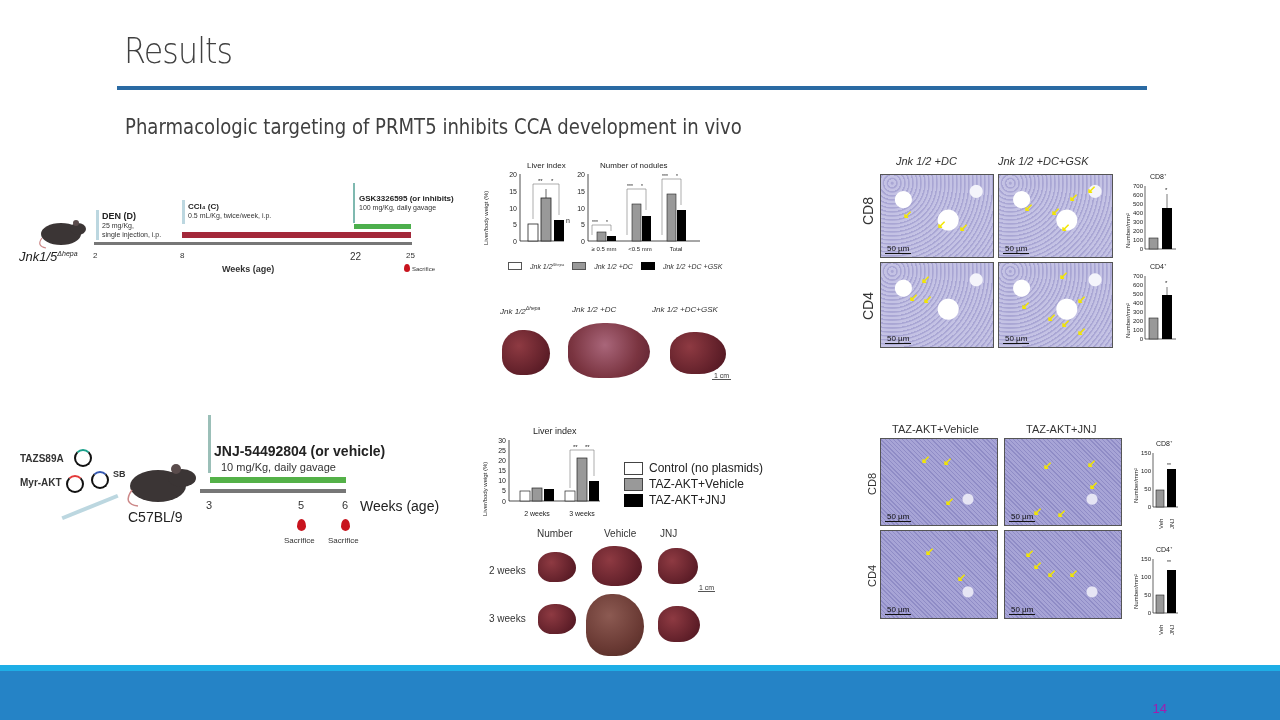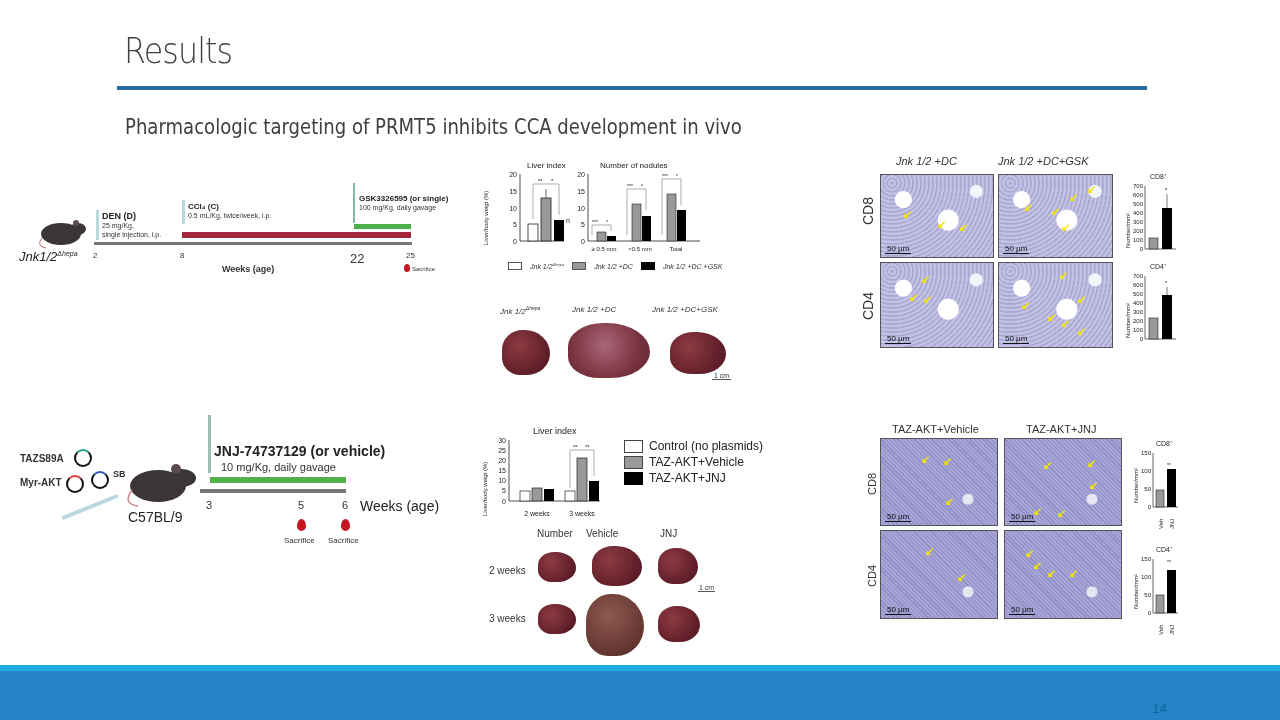--- a/index.html
+++ b/index.html
@@ -4,21 +4,21 @@
 <style>
   * { box-sizing: border-box; margin: 0; padding: 0; }
   html, body { width: 1280px; height: 720px; overflow: hidden; background: #ffffff; }
   body { position: relative; font-family: "Liberation Sans", sans-serif; color: #333; }
   .abs { position: absolute; }
   .slide-title { left: 124px; top: 30px; font-size: 36px; color: #404040; font-family: "DejaVu Sans", sans-serif; font-weight: 300; letter-spacing: -1px; transform: scaleX(0.88); transform-origin: left; }
   .title-rule { left: 117px; top: 86px; width: 1030px; height: 4px; background: #2a6aa3; }
   .subtitle { left: 125px; top: 115px; font-size: 21px; color: #404040; font-family: "DejaVu Sans", sans-serif; transform: scaleX(0.86); transform-origin: left; white-space: nowrap; }
   .footer-top { left: 0; top: 665px; width: 1280px; height: 6px; background: #1eaee6; }
   .footer { left: 0; top: 671px; width: 1280px; height: 49px; background: #2583c6; }
-  .page-num { right: 113px; top: 701px; color: #0369a1; font-size: 13px; }
+  .page-num { right: 113px; top: 701px; color: #a21caf; font-size: 13px; }
 
   
   svg text { font-family: "Liberation Sans", sans-serif; }
   .histo { position: absolute; border: 1.5px solid #555; overflow: hidden;
     background:
       radial-gradient(circle at 20% 30%, #fff 0 8px, transparent 9px),
       radial-gradient(circle at 60% 55%, #fff 0 10px, transparent 11px),
       radial-gradient(circle at 85% 20%, #f4f4fb 0 6px, transparent 7px),
       repeating-radial-gradient(circle at 10% 10%, #a9a6d4 0 1px, #c4c2e4 2px 4px),
       #c3c0e3; }
@@ -41,41 +41,41 @@
 
 <div class="abs" style="left:0;top:150px;width:460px;height:140px;">
 
   <svg class="abs" style="left:34px;top:68px" width="55" height="34">
     <ellipse cx="27" cy="16" rx="20" ry="11" fill="#3b3535"></ellipse>
     <ellipse cx="44" cy="11" rx="8" ry="6" fill="#3b3535"></ellipse>
     <circle cx="42" cy="5" r="3" fill="#5a4c4c"></circle>
     <path d="M8 20 Q2 28 12 30" stroke="#c88" stroke-width="1.2" fill="none"></path>
   </svg>
   <div class="abs" style="left:19px;top:99px;font-size:13px;font-style:italic;color:#222;">
-    <span>Jnk1/2</span><sup style="font-size:7px">Δhepa</sup>
+    <span>Jnk1/5</span><sup style="font-size:7px">Δhepa</sup>
   </div>
 
   <div class="abs" style="left:96px;top:60px;width:3px;height:30px;background:#bcd7e0;"></div>
   <div class="abs" style="left:182px;top:50px;width:3px;height:24px;background:#bcd7e0;"></div>
   <div class="abs" style="left:353px;top:33px;width:2px;height:40px;background:#7fb9b0;"></div>
 
   <div class="abs" style="left:102px;top:61px;font-size:9px;font-weight:bold;color:#222">DEN (D)</div>
   <div class="abs" style="left:102px;top:72px;font-size:7px;color:#333">25 mg/Kg,</div>
   <div class="abs" style="left:102px;top:81px;font-size:7px;color:#333">single injection, i.p.</div>
   <div class="abs" style="left:188px;top:52px;font-size:8px;font-weight:bold;color:#222">CCl₄ (C)</div>
   <div class="abs" style="left:188px;top:62px;font-size:7px;color:#333">0.5 mL/Kg, twice/week, i.p.</div>
-  <div class="abs" style="left:359px;top:44px;font-size:8px;font-weight:bold;color:#222;white-space:nowrap">GSK3326595 (or single)</div>
+  <div class="abs" style="left:359px;top:44px;font-size:8px;font-weight:bold;color:#222;white-space:nowrap">GSK3326595 (or inhibits)</div>
   <div class="abs" style="left:359px;top:54px;font-size:7px;color:#333">100 mg/Kg, daily gavage</div>
 
   <div class="abs" style="left:354px;top:74px;width:57px;height:5px;background:#4caf4c"></div>
   <div class="abs" style="left:182px;top:82px;width:229px;height:6px;background:#a3283a"></div>
   <div class="abs" style="left:94px;top:92px;width:318px;height:3px;background:#777"></div>
   <div class="abs" style="left:93px;top:101px;font-size:8px">2</div>
   <div class="abs" style="left:180px;top:101px;font-size:8px">8</div>
-  <div class="abs" style="left:350px;top:101px;font-size:13px">22</div>
+  <div class="abs" style="left:350px;top:101px;font-size:10px">22</div>
   <div class="abs" style="left:406px;top:101px;font-size:8px">25</div>
   <div class="abs" style="left:222px;top:114px;font-size:9px;font-weight:bold;color:#333">Weeks (age)</div>
   <div class="abs" style="left:404px;top:114px;width:6px;height:8px;background:#c8141e;border-radius:50% 50% 50% 50%/60% 60% 40% 40%"></div>
   <div class="abs" style="left:412px;top:116px;font-size:6px;color:#333">Sacrifice</div>
 </div>
 
 <svg class="abs" style="left:480px;top:155px" width="230" height="125">
   <text x="47" y="13" font-size="8" fill="#222">Liver index</text>
   <text x="120" y="13" font-size="8" fill="#222">Number of nodules</text>
   <text x="0" y="0" font-size="6" fill="#222" transform="translate(8,90) rotate(-90)">Liver/body weigt (%)</text>
@@ -235,21 +235,21 @@
   <div class="abs" style="left:113px;top:64px;font-size:9px;font-weight:bold">SB</div>
   <div class="abs" style="left:60px;top:100px;width:60px;height:4px;background:#bcd7e0;transform:rotate(-22deg)"></div>
   <svg class="abs" style="left:118px;top:55px" width="82" height="50">
     <ellipse cx="40" cy="26" rx="28" ry="16" fill="#3b3535"></ellipse>
     <ellipse cx="64" cy="18" rx="14" ry="9" fill="#3b3535"></ellipse>
     <circle cx="58" cy="9" r="5" fill="#5a4c4c"></circle>
     <path d="M14 30 Q4 44 20 46" stroke="#c88" stroke-width="1.5" fill="none"></path>
   </svg>
   <div class="abs" style="left:128px;top:104px;font-size:14px;color:#222">C57BL/9</div>
   <div class="abs" style="left:208px;top:10px;width:3px;height:58px;background:#9bbfb8"></div>
-  <div class="abs" style="left:214px;top:38px;font-size:14px;font-weight:bold;color:#222;white-space:nowrap">JNJ-74737129 (or vehicle)</div>
+  <div class="abs" style="left:214px;top:38px;font-size:14px;font-weight:bold;color:#222;white-space:nowrap">JNJ-54492804 (or vehicle)</div>
   <div class="abs" style="left:221px;top:56px;font-size:11px;color:#333">10 mg/Kg, daily gavage</div>
   <div class="abs" style="left:210px;top:72px;width:136px;height:6px;background:#54b148"></div>
   <div class="abs" style="left:200px;top:84px;width:146px;height:4px;background:#777"></div>
   <div class="abs" style="left:206px;top:94px;font-size:11px">3</div>
   <div class="abs" style="left:298px;top:94px;font-size:11px">5</div>
   <div class="abs" style="left:342px;top:94px;font-size:11px">6</div>
   <div class="abs" style="left:360px;top:93px;font-size:14px;color:#222">Weeks (age)</div>
   <div class="abs" style="left:297px;top:114px;width:9px;height:12px;background:#c8141e;border-radius:50% 50% 50% 50%/60% 60% 40% 40%"></div>
   <div class="abs" style="left:341px;top:114px;width:9px;height:12px;background:#c8141e;border-radius:50% 50% 50% 50%/60% 60% 40% 40%"></div>
   <div class="abs" style="left:284px;top:131px;font-size:8px">Sacrifice</div>
@@ -275,38 +275,38 @@
   <rect x="66" y="69" width="10" height="12" fill="#000"></rect>
   <rect x="87" y="71" width="10" height="10" fill="#fff" stroke="#222" stroke-width="0.7"></rect>
   <rect x="99" y="38" width="10" height="43" fill="#999" stroke="#222" stroke-width="0.7"></rect>
   <rect x="111" y="61" width="10" height="20" fill="#000"></rect>
   <path d="M92 68 V30 H116 V56" stroke="#777" fill="none" stroke-width="0.6"></path>
   <text x="95" y="29" font-size="6" fill="#222">**</text>
   <text x="107" y="29" font-size="6" fill="#222">**</text>
   <text x="59" y="96" font-size="7" fill="#222" text-anchor="middle">2 weeks</text>
   <text x="104" y="96" font-size="7" fill="#222" text-anchor="middle">3 weeks</text>
 </svg>
-<div class="abs" style="left:624px;top:438px;font-size:12px;color:#222;line-height:16px">
+<div class="abs" style="left:624px;top:460px;font-size:12px;color:#222;line-height:16px">
   <div style="display:flex;align-items:center;gap:6px">
       <span style="width:19px;height:13px;border:1px solid #444;background:#fff;display:inline-block"></span>
       <span>Control (no plasmids)</span>
     </div>
   <div style="display:flex;align-items:center;gap:6px">
       <span style="width:19px;height:13px;border:1px solid #444;background:#999;display:inline-block"></span>
       <span>TAZ-AKT+Vehicle</span>
     </div>
   <div style="display:flex;align-items:center;gap:6px">
       <span style="width:19px;height:13px;background:#000;display:inline-block"></span>
       <span>TAZ-AKT+JNJ</span>
     </div>
 </div>
 
 <div class="abs" style="left:478px;top:520px;width:260px;height:140px;">
   <div class="abs" style="left:59px;top:8px;font-size:10px">Number</div>
-  <div class="abs" style="left:108px;top:8px;font-size:10px">Vehicle</div>
+  <div class="abs" style="left:126px;top:8px;font-size:10px">Vehicle</div>
   <div class="abs" style="left:182px;top:8px;font-size:10px">JNJ</div>
   <div class="abs" style="left:11px;top:45px;font-size:10px">2 weeks</div>
   <div class="abs" style="left:11px;top:93px;font-size:10px">3 weeks</div>
   <div class="liver" style="left:60px;top:32px;width:38px;height:30px"></div>
   <div class="liver" style="left:114px;top:26px;width:50px;height:40px"></div>
   <div class="liver" style="left:180px;top:28px;width:40px;height:36px"></div>
   <div class="liver" style="left:60px;top:84px;width:38px;height:30px"></div>
   <div class="liver" style="left:108px;top:74px;width:58px;height:62px;background:radial-gradient(circle at 40% 35%,#8c5a52,#6a3a34 60%,#4e2822)"></div>
   <div class="liver" style="left:180px;top:86px;width:42px;height:36px"></div>
   <div class="abs" style="left:220px;top:64px;font-size:7px;border-bottom:1px solid #555;padding:0 1px">1 cm</div>

